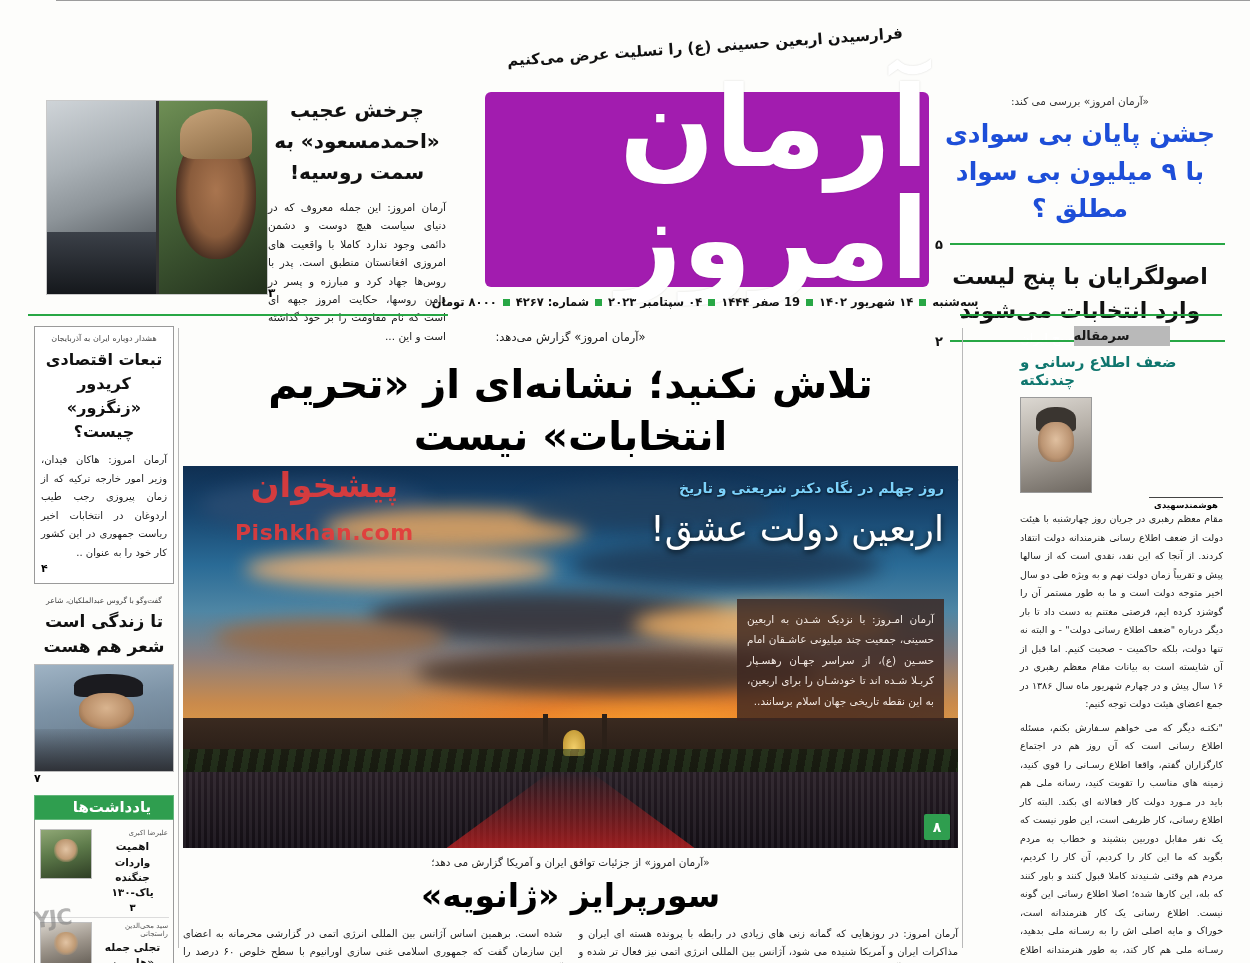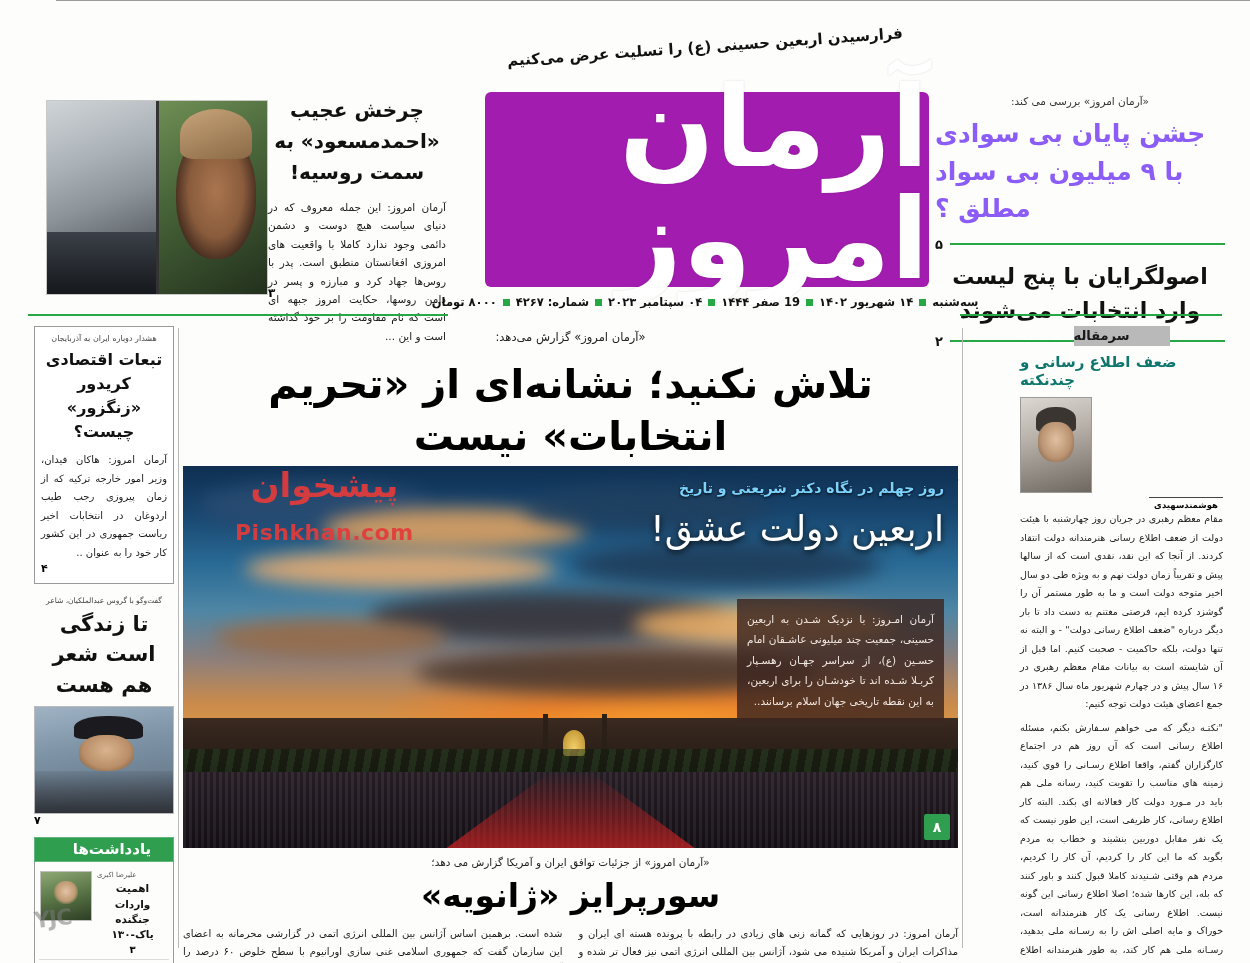--- a/index.html
+++ b/index.html
@@ -123,21 +123,21 @@
     margin-top: 10px; font-size: 10.5px; line-height: 1.75;
     color:#1a1a1a; text-align: justify; direction: rtl;
   }
   .tl-pg { position:absolute; left:268px; top:286px; font-size:12px; font-weight:bold; }
 
   
   .top-right { position: absolute; left: 935px; top: 95px; width: 290px; }
   .tr-kicker { font-size: 10.5px; color:#333; text-align: center; direction: rtl; }
   .tr-head1 {
     margin-top: 8px; font-size: 25px; font-weight: bold; line-height: 1.5;
-    text-align: left; direction: rtl; color:#8b5cf6;
+    text-align: center; direction: rtl; color:#1d4ed8;
   }
   .tr-sep { display:flex; align-items:center; gap:7px; margin: 9px 0 8px 0; direction: ltr; }
   .tr-sep .num { font-size: 13px; font-weight: bold; color:#111; }
   .tr-sep .line { flex:1; height: 2px; background:#28a745; }
   .tr-head2 {
     font-size: 22px; font-weight: bold; line-height: 1.55;
     text-align: center; direction: rtl; color:#111;
   }
   .tr-sep2 { margin-top: 6px; }
 
@@ -158,21 +158,21 @@
   }
   .lb-body {
     margin-top: 7px; font-size: 10px; line-height: 1.85;
     text-align: justify; direction: rtl; color:#1a1a1a;
   }
   .lb-pg { font-size: 11px; font-weight:bold; text-align:left; direction:ltr; }
 
   .lb2 { margin-top: 12px; }
   .lb2-kicker { font-size: 7.5px; color:#444; text-align:center; direction:rtl; }
   .lb2-title {
-    margin-top: 4px; font-size: 21px; font-weight:bold; line-height:1.45;
+    margin-top: 4px; font-size: 17px; font-weight:bold; line-height:1.45;
     text-align:center; direction: rtl; color:#111;
   }
   .poet-photo {
     margin-top: 6px; width: 100%; height: 108px;
     background: linear-gradient(170deg,#9fb3c4 0%,#7d93a6 38%,#5c6d7d 100%);
     position: relative; overflow: hidden; border:1px solid #bbb;
   }
   .poet-photo::before {
     content:""; position:absolute; left:28%; top:8%; width:50%; height:22%;
     background:#1b1b1f; border-radius: 48% 48% 14% 14%;
@@ -191,21 +191,21 @@
   .notes-hdr {
     margin-top: 10px; background:#2f9e4f; color:#fff;
     font-size: 15px; font-weight:bold; text-align:center;
     padding: 3px 0 4px 16px; direction: rtl;
     box-shadow: inset 0 0 0 1px rgba(255,255,255,.25);
   }
   .notes-box { border:1px solid #9a9a9a; border-top:none; padding: 5px 4px; }
   .note-item { display:flex; gap:5px; align-items: flex-start; padding: 4px 1px; direction: rtl; }
   .note-item + .note-item { border-top:1px solid #dcdcdc; }
   .note-txt { flex:1; min-width:0; }
-  .note-author { font-size: 7px; color:#555; text-align:left; direction: rtl; }
+  .note-author { font-size: 7px; color:#555; text-align:right; direction: rtl; }
   .note-title {
     margin-top: 2px; font-size: 10.5px; font-weight: bold;
     line-height: 1.45; text-align:center; direction: rtl; color:#111;
   }
   .note-pg { margin-top: 2px; font-size: 10px; font-weight:bold; text-align:center; }
   .note-thumb { width: 52px; height: 50px; flex:0 0 52px; overflow:hidden; border:1px solid #c0c0c0; }
   .th-a { background: linear-gradient(165deg,#8fa775,#5d7a4a 45%,#2e3e24); }
   .th-b { background: linear-gradient(165deg,#d8d3cb,#9e968c 45%,#5a544c); }
   .note-thumb { position: relative; }
   .note-thumb::after {

